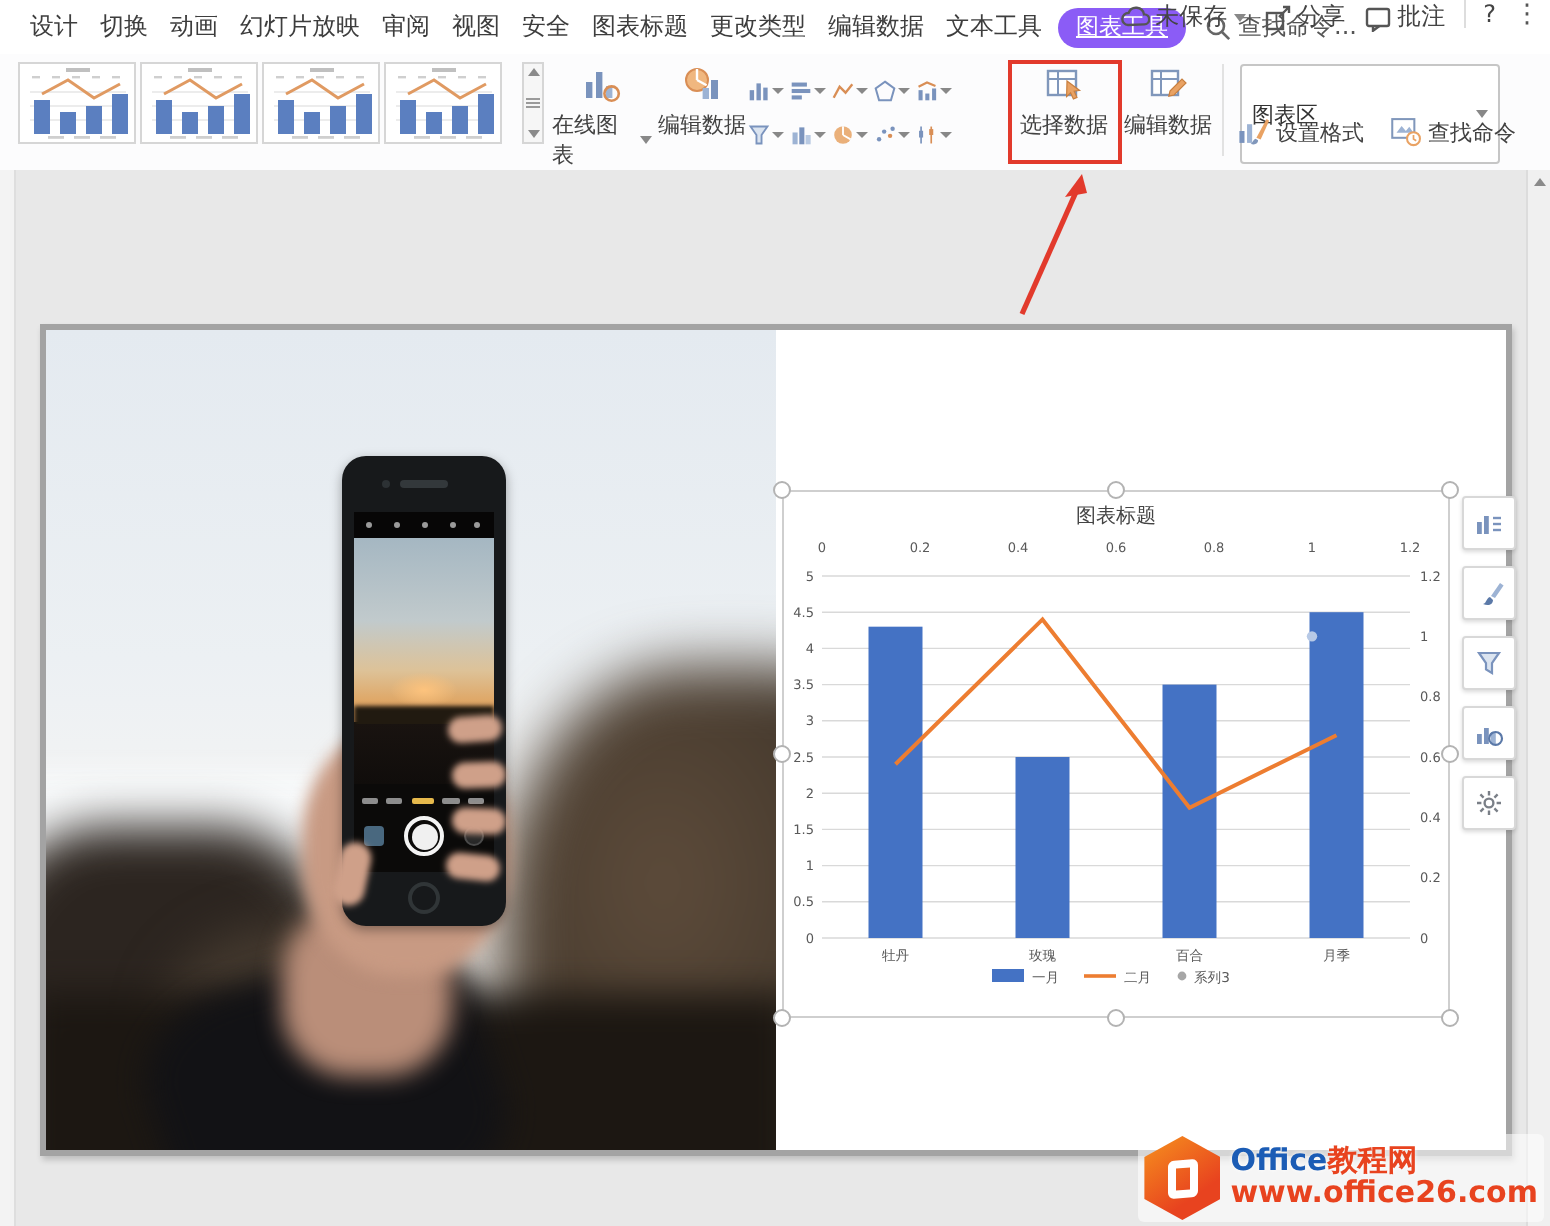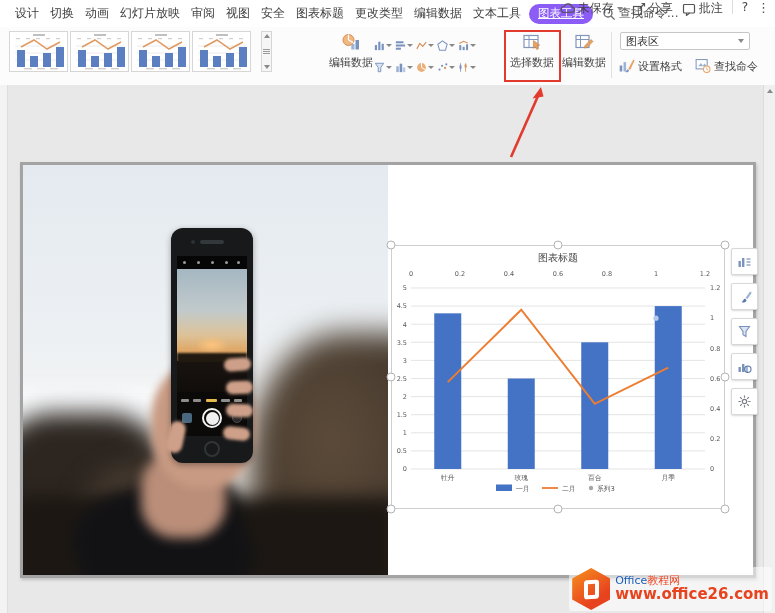--- a/index.html
+++ b/index.html
@@ -24,21 +24,21 @@
   .thumb{width:59px;height:41px;background:#fff;border:1px solid #d6d6d6;box-sizing:border-box;}
   .gscroll{position:absolute;left:261px;top:4px;width:11px;height:41px;border:1px solid #d6d6d6;background:#f6f6f6;box-sizing:border-box;display:flex;flex-direction:column;align-items:center;justify-content:space-between;padding:2px 0;}
   .tri-u{width:0;height:0;border-left:3px solid transparent;border-right:3px solid transparent;border-bottom:4px solid #8a8a8a;}
   .tri-d{width:0;height:0;border-left:3px solid transparent;border-right:3px solid transparent;border-top:4px solid #8a8a8a;}
   .gmid{width:7px;height:1px;background:#9a9a9a;box-shadow:0 2px 0 #9a9a9a,0 -2px 0 #9a9a9a;}
   .bigbtn{position:absolute;top:5px;width:50px;display:flex;flex-direction:column;align-items:center;gap:3px;font-size:11px;color:#424242;cursor:default;}
   .bigbtn .lbl{display:flex;align-items:center;gap:2px;}
   .typegrid{position:absolute;left:374px;top:8px;display:grid;grid-template-columns:repeat(5,18px);grid-auto-rows:20px;gap:2px 3px;}
   .tcell{display:flex;align-items:center;gap:1px;}
   .rib-sep{position:absolute;left:611px;top:5px;width:1px;height:46px;background:#e2e2e2;}
-  .dropdown{position:absolute;left:620px;top:5px;width:118px;height:16px;border:1px solid #c6c6c6;background:#fff;border-radius:2px;font-size:11px;color:#333;display:flex;align-items:center;justify-content:space-between;padding:0 5px;}
+  .dropdown{position:absolute;left:620px;top:5px;width:118px;height:16px;border:1px solid #c6c6c6;background:#fff;border-radius:2px;font-size:11px;color:#333;display:flex;align-items:center;justify-content:space-between;padding:16px 5px;}
   .fmtrow{position:absolute;left:618px;top:30px;display:flex;gap:12px;font-size:11px;color:#424242;align-items:center;}
   .fmtbtn{display:flex;align-items:flex-end;gap:3px;}
   
   .redbox{position:absolute;left:504px;top:30px;width:53px;height:48px;border:2px solid #e23a2c;z-index:12;pointer-events:none;}
   .arrow-svg{position:absolute;left:498px;top:84px;z-index:12;pointer-events:none;}
   
   .ws{position:absolute;left:0;top:85px;right:0;bottom:0;background:#e8e8e8;}
   .left-strip{position:absolute;left:0;top:0;bottom:0;width:7px;background:#f3f3f3;border-right:1px solid #dedede;}
   .slide{position:absolute;left:20px;top:77px;width:730px;height:410px;background:#fff;border:3px solid #a3a3a3;box-sizing:content-box;box-shadow:1px 2px 3px rgba(0,0,0,.18);}
   
@@ -80,21 +80,21 @@
   .ftb{position:absolute;left:731px;top:163px;display:flex;flex-direction:column;gap:8px;z-index:6;}
   .fbtn{width:25px;height:25px;background:#fff;border:1px solid #d8d8d8;border-radius:2px;box-shadow:0 1px 2px rgba(0,0,0,.15);display:flex;align-items:center;justify-content:center;}
   
   .vsb{position:absolute;right:0;top:0;bottom:0;width:11px;background:#f0f0f0;border-left:1px solid #dcdcdc;z-index:5;}
   .vsb .tri-u{position:absolute;left:2.5px;top:4px;}
   
   .logo{position:absolute;right:3px;bottom:2px;display:flex;align-items:center;gap:5px;z-index:7;background:rgba(255,255,255,.55);padding:1px 3px;border-radius:3px;}
   .hex{width:38px;height:42px;background:linear-gradient(145deg,#f6921e,#e8431f 70%);clip-path:polygon(50% 0,100% 25%,100% 75%,50% 100%,0 75%,0 25%);display:flex;align-items:center;justify-content:center;}
   .hex-o{width:15px;height:19px;border:4px solid #fff;border-radius:3px;box-sizing:border-box;transform:skewY(-4deg);}
   .logo-txt{display:flex;flex-direction:column;line-height:1.05;}
-  .logo-l1{font-size:11px;font-weight:normal;}
+  .logo-l1{font-size:15px;font-weight:bold;}
   .logo-en{color:#1b5cb5;text-shadow:0 0 2px #fff;}
   .logo-cn{color:#e8431f;text-shadow:0 0 2px #fff;}
   .logo-l2{font-size:15px;font-weight:bold;color:#e8431f;align-self:flex-end;}
 </style>
 </head>
 <body>
 
 <div class="app">
 
   <div class="stub"></div>
@@ -248,20 +248,34 @@
             <rect x="40" y="36" width="8" height="1.4" fill="#cfcfcf"></rect>
   </svg>
         </div>
       </div>
     <div class="gscroll">
       <span class="tri-u"></span>
       <span class="gmid"></span>
       <span class="tri-d"></span>
     </div>
 
+    <div class="bigbtn" style="left:276px">
+      <span>
+          <svg width="20" height="20" viewBox="0 0 20 20">
+            <rect x="2" y="9" width="3.2" height="8" fill="#7a93bd"></rect>
+            <rect x="7" y="4" width="3.2" height="13" fill="#7a93bd"></rect>
+            <rect x="12" y="11" width="3.2" height="6" fill="#9db3d4"></rect>
+            <circle cx="14.8" cy="14.8" r="3.6" fill="none" stroke="#d98e55" stroke-width="1.3"></circle>
+          </svg>
+        </span>
+      <span class="lbl">
+          <span>在线图表</span>
+          <span class="caret"></span>
+        </span>
+    </div>
 
     <div class="bigbtn" style="left:326px">
       <span>
           <svg width="20" height="20" viewBox="0 0 20 20">
             <circle cx="7.5" cy="8" r="5.5" fill="#f0b77f" stroke="#d98e55"></circle>
             <path d="M7.5 8V2.5M7.5 8l4.8 2.6" stroke="#fff" stroke-width="1.2" fill="none"></path>
             <rect x="14.5" y="8" width="3.5" height="9.5" fill="#7a93bd"></rect>
             <rect x="10.3" y="12" width="3.2" height="5.5" fill="#9db3d4"></rect>
           </svg>
         </span>

